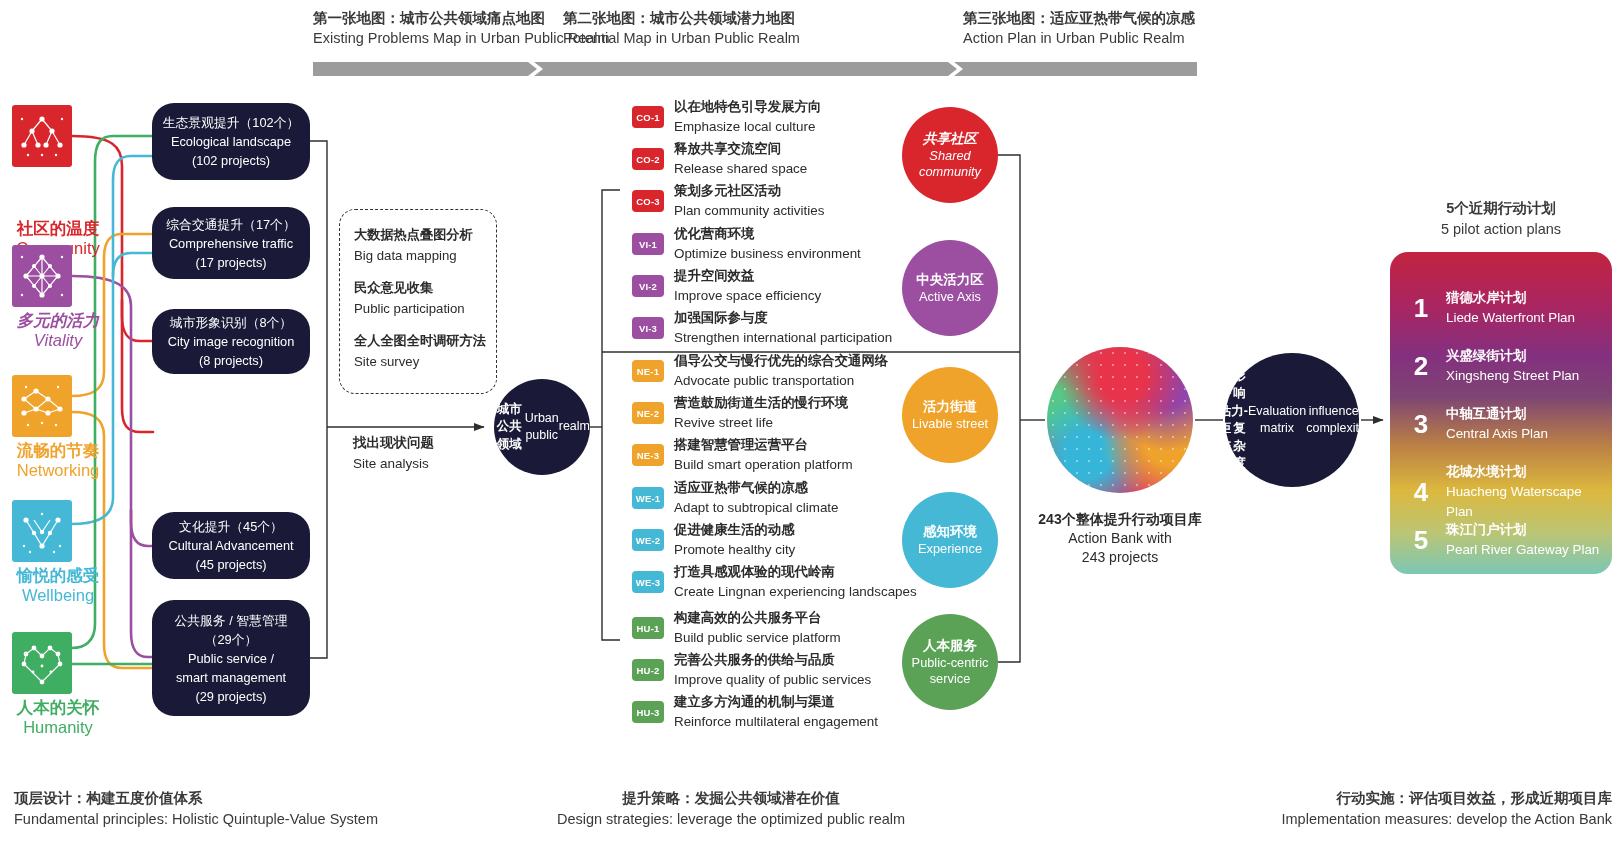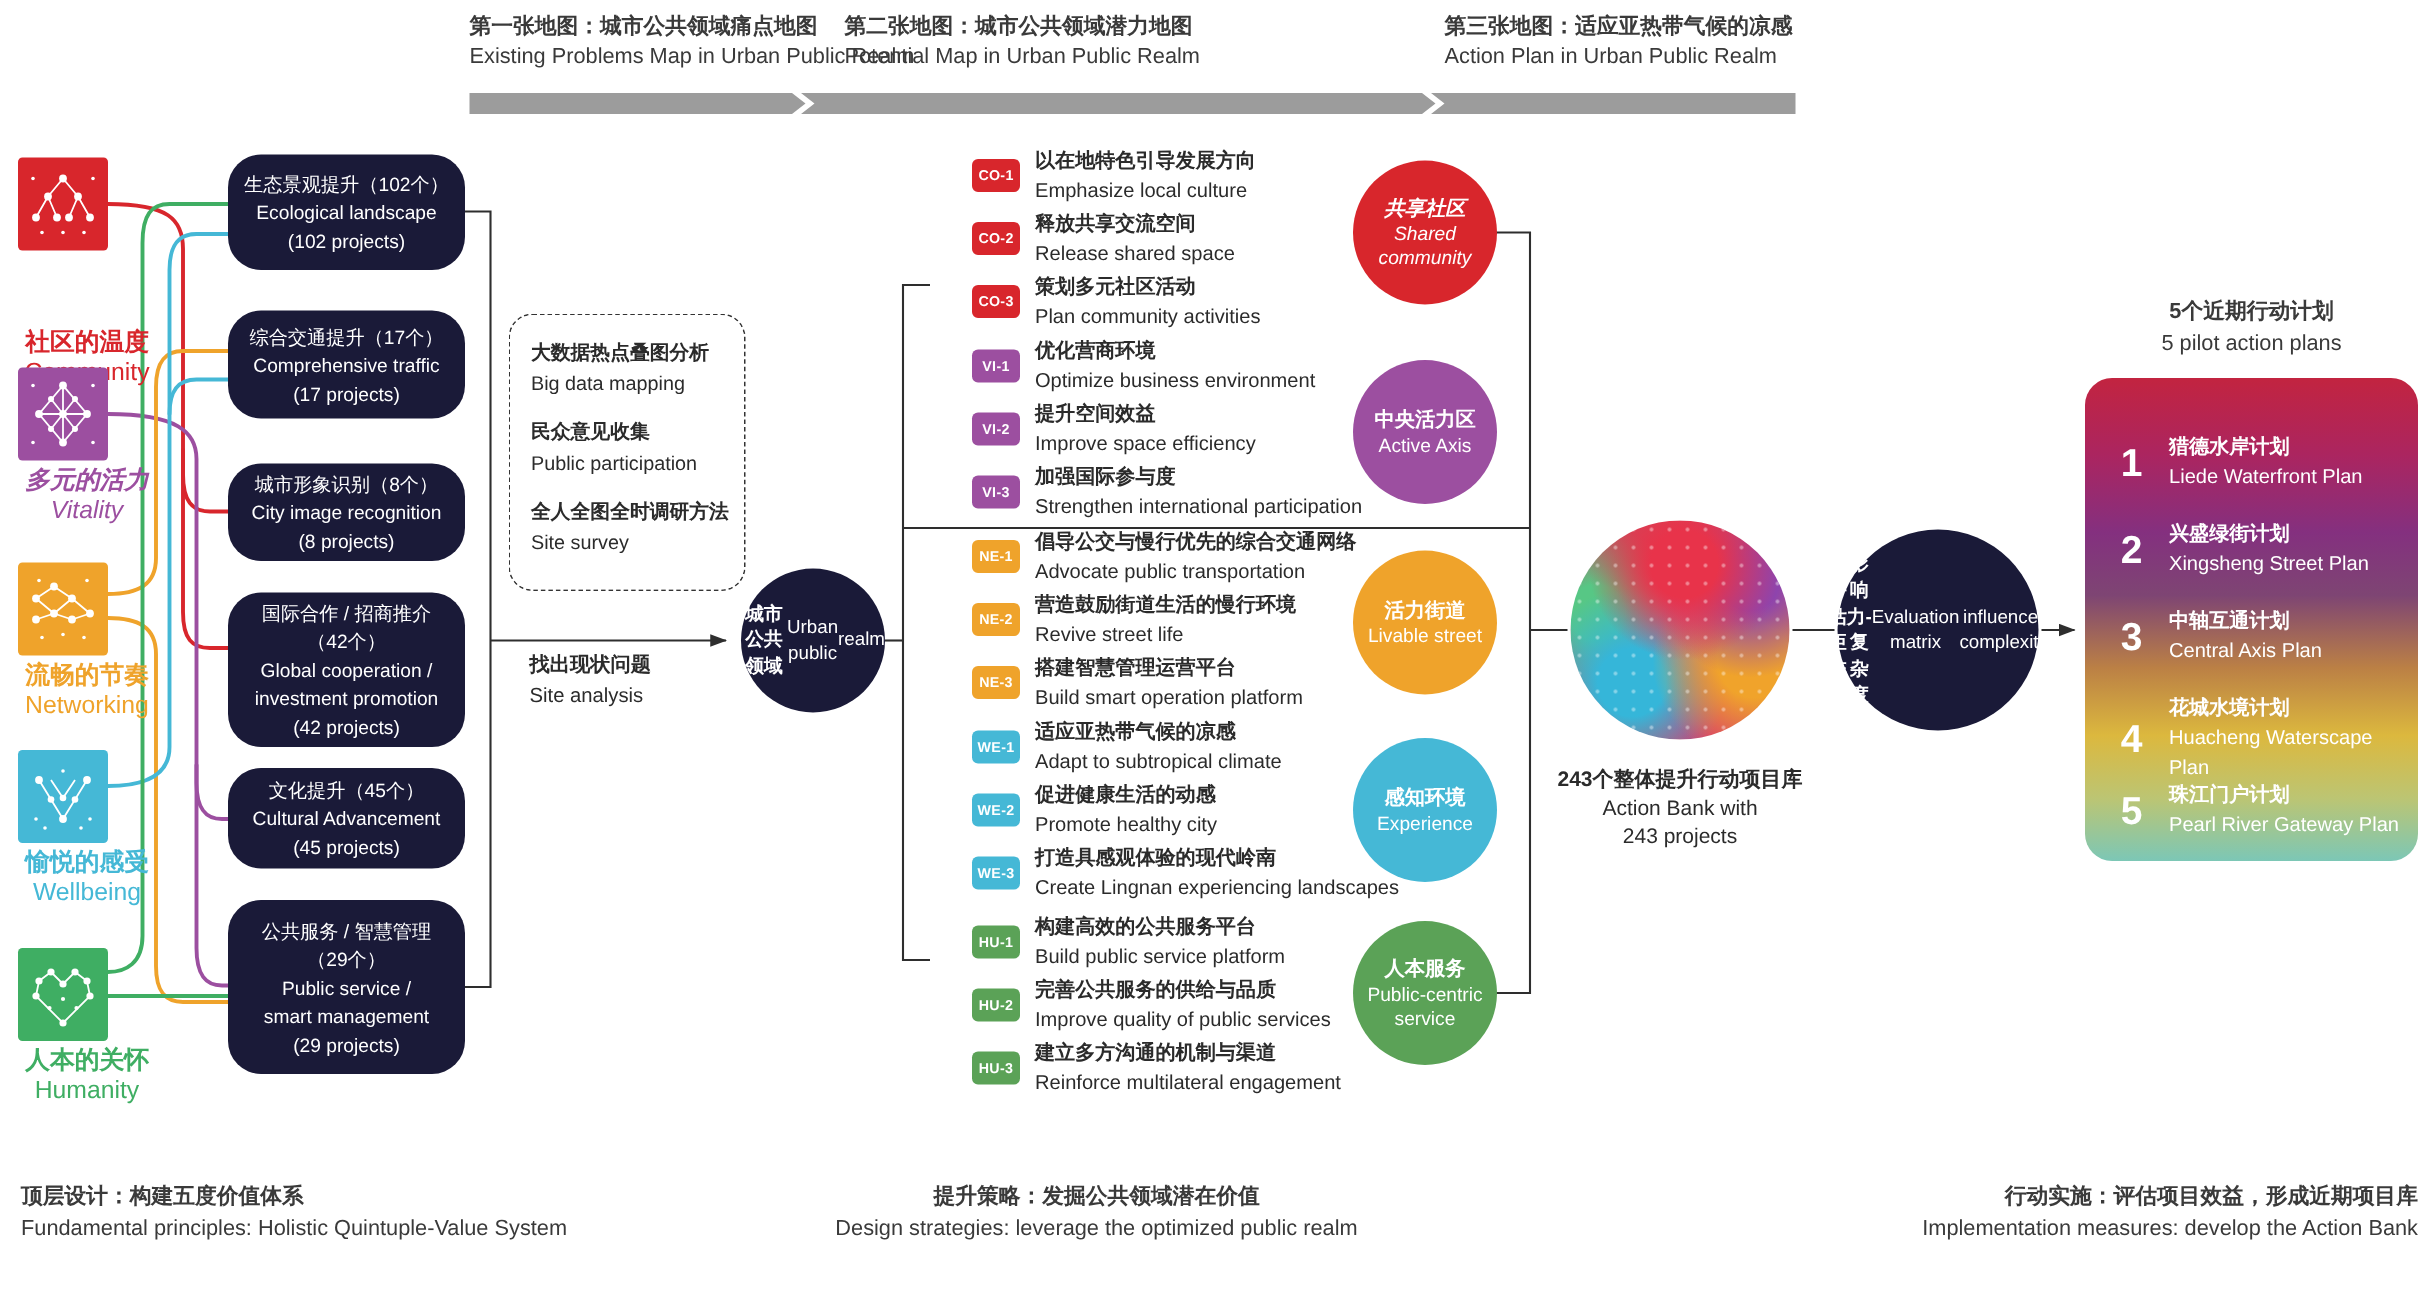--- a/index.html
+++ b/index.html
@@ -15,21 +15,21 @@
   .val-label{width:116px;text-align:center;font-size:16.5px;line-height:20px;}
   
   .box{background:#1a1a38;color:#fff;border-radius:22px;display:flex;flex-direction:column;
        justify-content:center;text-align:center;width:158px;}
   .box div{font-size:12.8px;line-height:19px;}
   
   .dashed{width:158px;height:185px;border:1.6px dashed #333;border-radius:16px;padding:14px 0 0 14px;box-sizing:border-box;}
   .dashed .pair{margin-bottom:11px;font-size:13.2px;line-height:21px;}
   .note{font-size:13.5px;line-height:21px;}
   
-  .srow{display:flex;align-items:center;gap:10px;height:42px;margin-left:16px;}
+  .srow{display:flex;align-items:center;gap:10px;height:42px;}
   .tagchip{width:32px;height:22px;border-radius:4px;color:#fff;font-size:9.5px;font-weight:700;
            display:flex;align-items:center;justify-content:center;flex:0 0 32px;letter-spacing:.2px;}
   .srow .txt{font-size:13.4px;line-height:20px;}
   .g-co{background:#d8262c}.g-vi{background:#9c4fa0}.g-ne{background:#efa32b}.g-we{background:#45b8d6}.g-hu{background:#5ba257}
   
   .pillar{width:96px;height:96px;border-radius:50%;color:#fff;display:flex;flex-direction:column;
           align-items:center;justify-content:center;text-align:center;padding:2px;box-sizing:border-box;}
   .pillar .cn{font-size:13.5px;line-height:18px;font-weight:600;}
   .pillar .en{font-size:12.8px;line-height:16px;}
   .p-co{background:#d8262c}.p-vi{background:#9c4fa0}.p-ne{background:#efa32b}.p-we{background:#45b8d6}.p-hu{background:#5ba257}
@@ -260,27 +260,20 @@
   <div class="abs box" style="left:152px;top:207px;height:72px;">
     <div>综合交通提升（17个）</div>
     <div>Comprehensive traffic</div>
     <div>(17 projects)</div>
   </div>
   <div class="abs box" style="left:152px;top:309px;height:65px;">
     <div>城市形象识别（8个）</div>
     <div>City image recognition</div>
     <div>(8 projects)</div>
   </div>
-  <div class="abs box" style="left:152px;top:395px;height:103px;">
-    <div>国际合作 / 招商推介</div>
-    <div>（42个）</div>
-    <div>Global cooperation /</div>
-    <div>investment promotion</div>
-    <div>(42 projects)</div>
-  </div>
   <div class="abs box" style="left:152px;top:512px;height:67px;">
     <div>文化提升（45个）</div>
     <div>Cultural Advancement</div>
     <div>(45 projects)</div>
   </div>
   <div class="abs box" style="left:152px;top:600px;height:116px;">
     <div>公共服务 / 智慧管理</div>
     <div>（29个）</div>
     <div>Public service /</div>
     <div>smart management</div>

